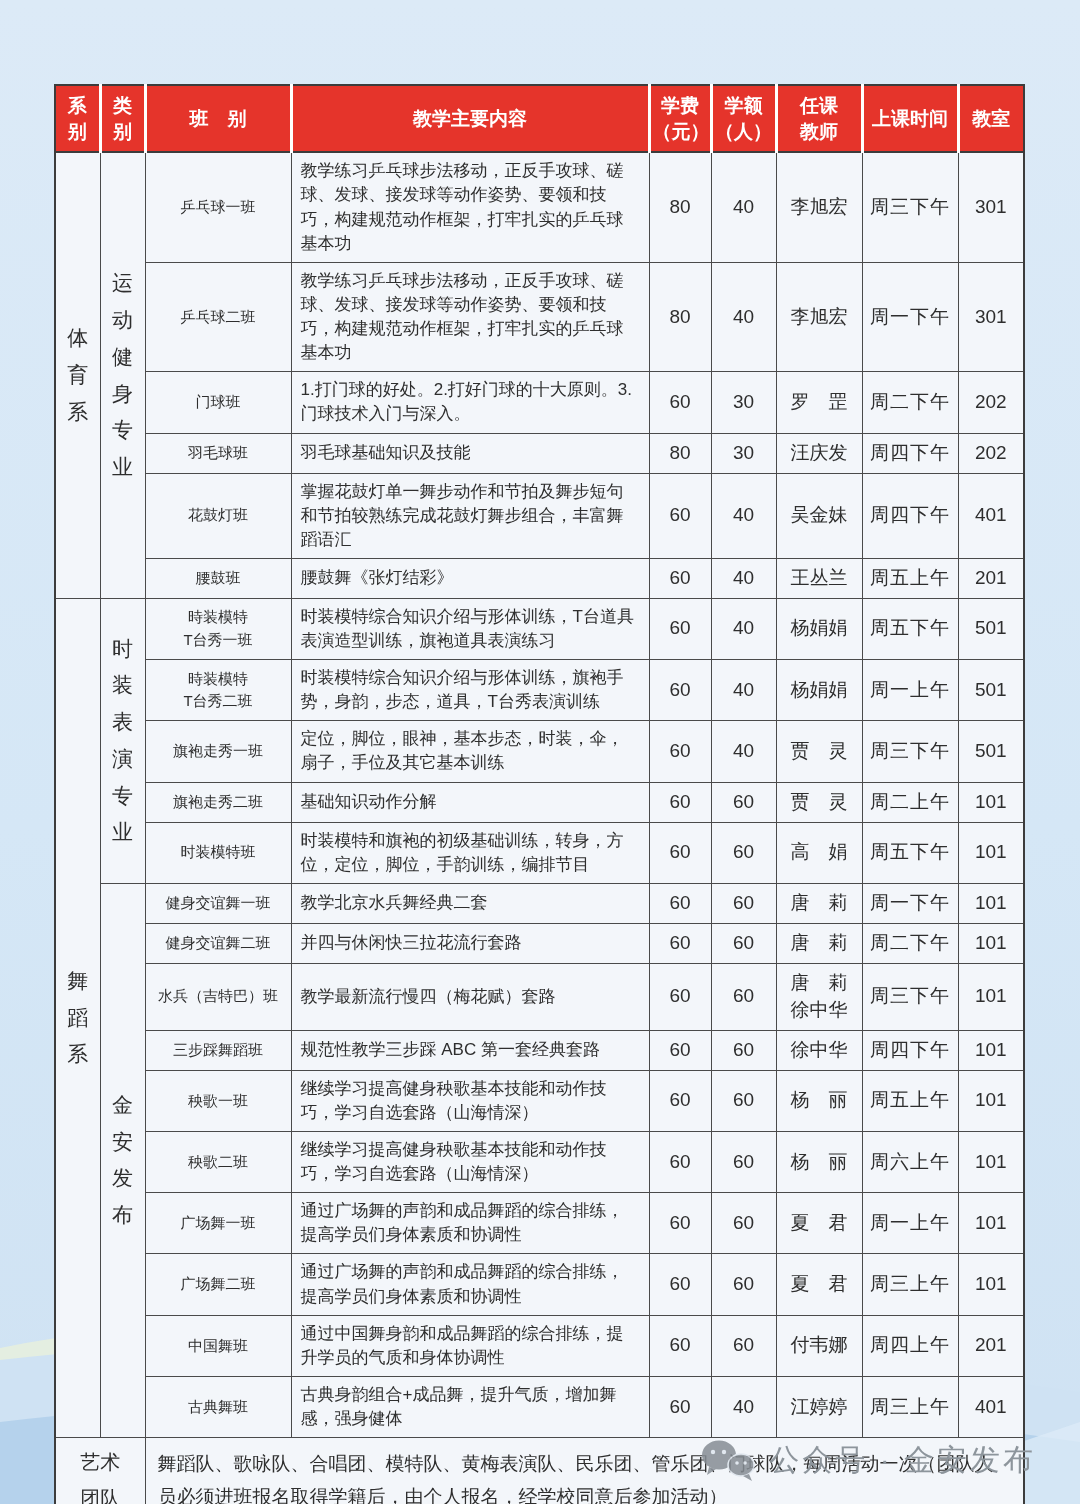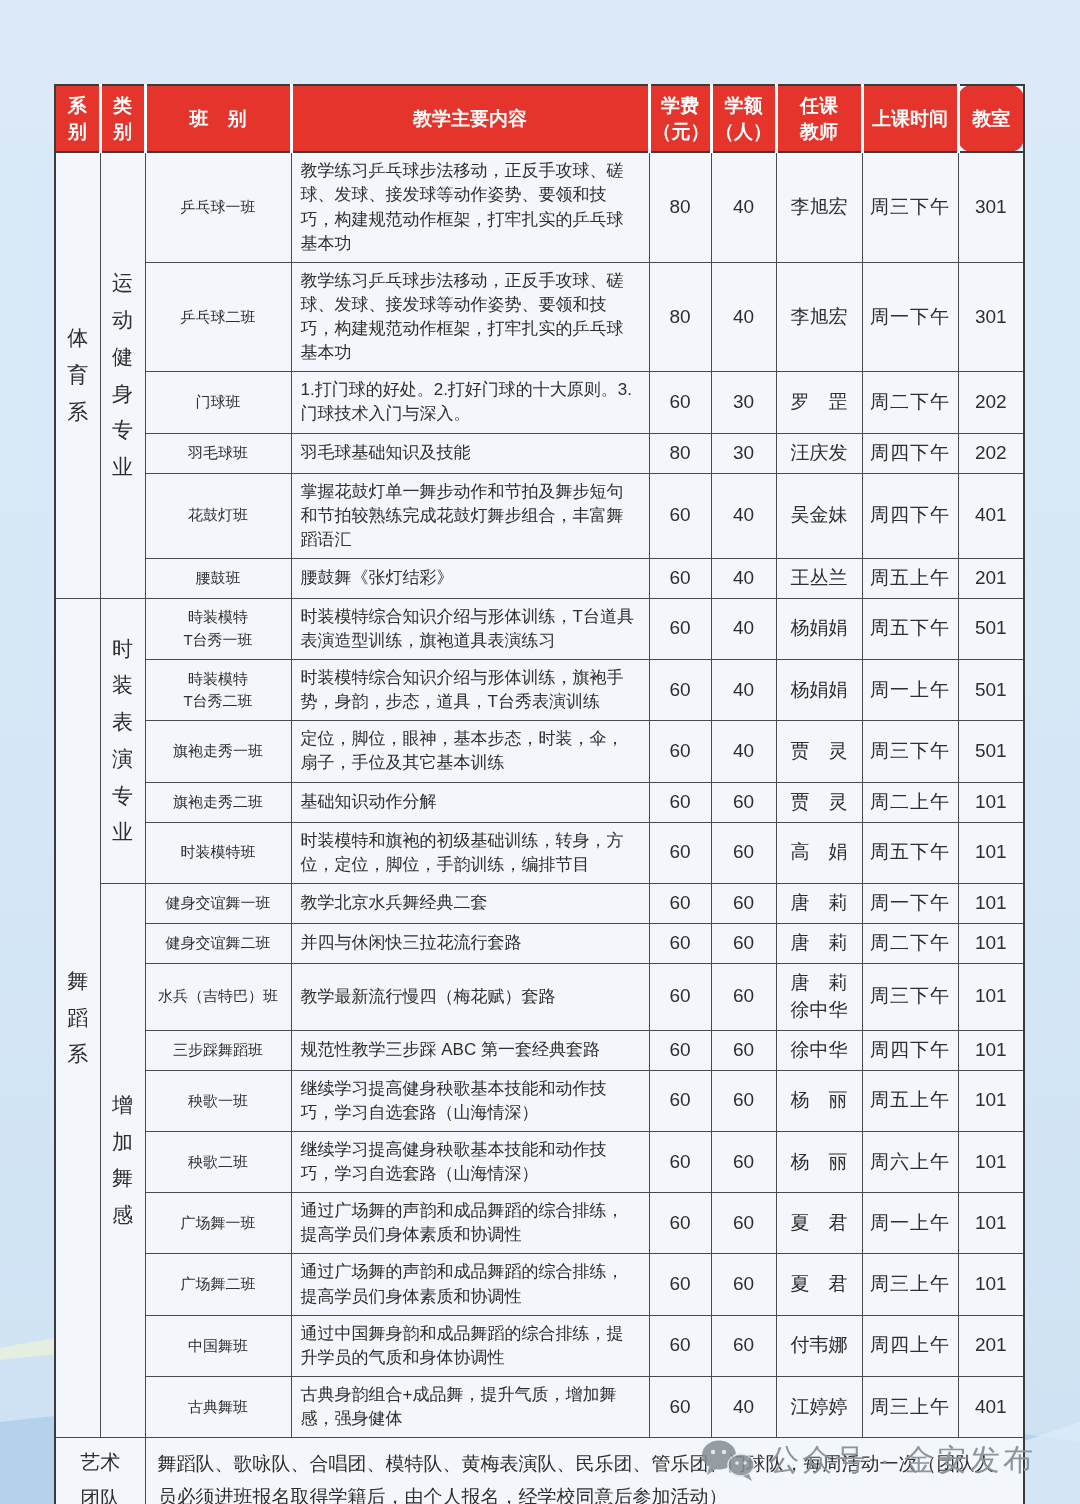--- a/index.html
+++ b/index.html
@@ -43,21 +43,21 @@
     color:#ffffff;
     font-weight:bold;
     font-size:19px;
     line-height:1.35;
     padding:7px 2px;
     white-space:pre-line;
     border-right:3px solid #ffffff;
     border-bottom:2px solid #3c3c3c;
     text-align:center;
   }
-  th:last-child{border-right:none;border-radius:14px;}
+  th:last-child{border-right:none;}
   td{
     border:1px solid var(--line);
     background:var(--cell);
     font-size:17px;
     line-height:1.42;
     color:var(--ink);
     text-align:center;
     vertical-align:middle;
     white-space:pre-line;
     padding:6px 4px;
@@ -240,21 +240,21 @@
         <tr>
           <td class="td-name">时装模特班</td>
           <td class="td-content">时装模特和旗袍的初级基础训练，转身，方位，定位，脚位，手韵训练，编排节目</td>
           <td class="td-num">60</td>
           <td class="td-num">60</td>
           <td class="td-teacher">高　娟</td>
           <td class="td-time">周五下午</td>
           <td class="td-num">101</td>
         </tr>
         <tr>
-          <td rowspan="10" class="group-cell"><div class="vert">增加舞感</div></td>
+          <td rowspan="10" class="group-cell"><div class="vert">金安发布</div></td>
           <td class="td-name">健身交谊舞一班</td>
           <td class="td-content">教学北京水兵舞经典二套</td>
           <td class="td-num">60</td>
           <td class="td-num">60</td>
           <td class="td-teacher">唐　莉</td>
           <td class="td-time">周一下午</td>
           <td class="td-num">101</td>
         </tr>
         <tr>
           <td class="td-name">健身交谊舞二班</td>

